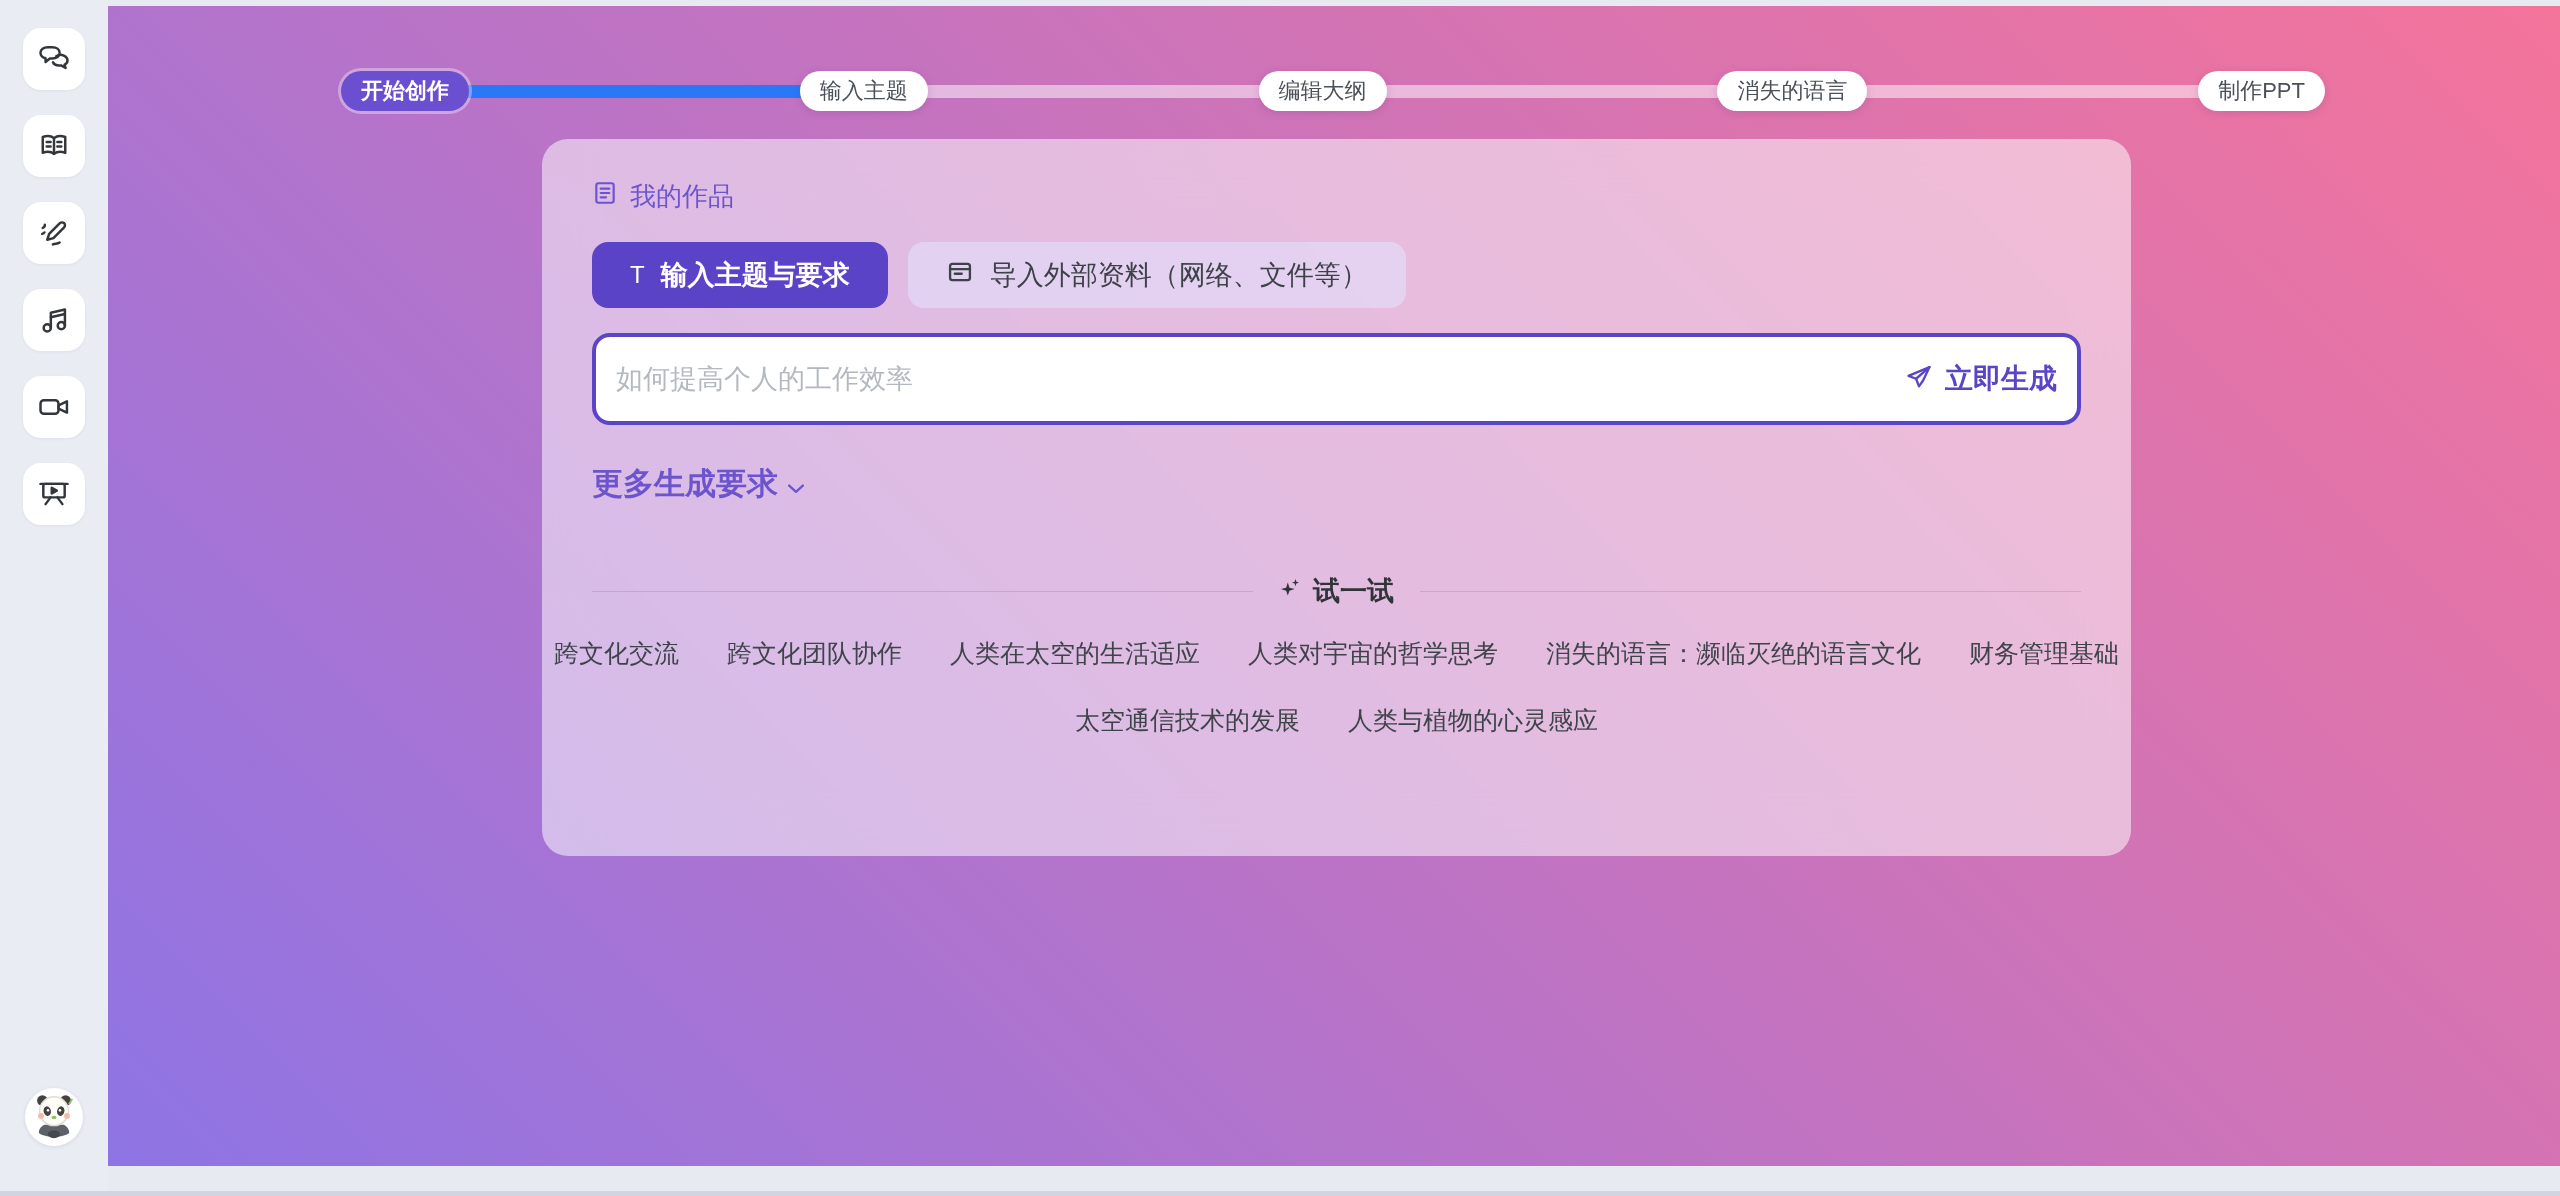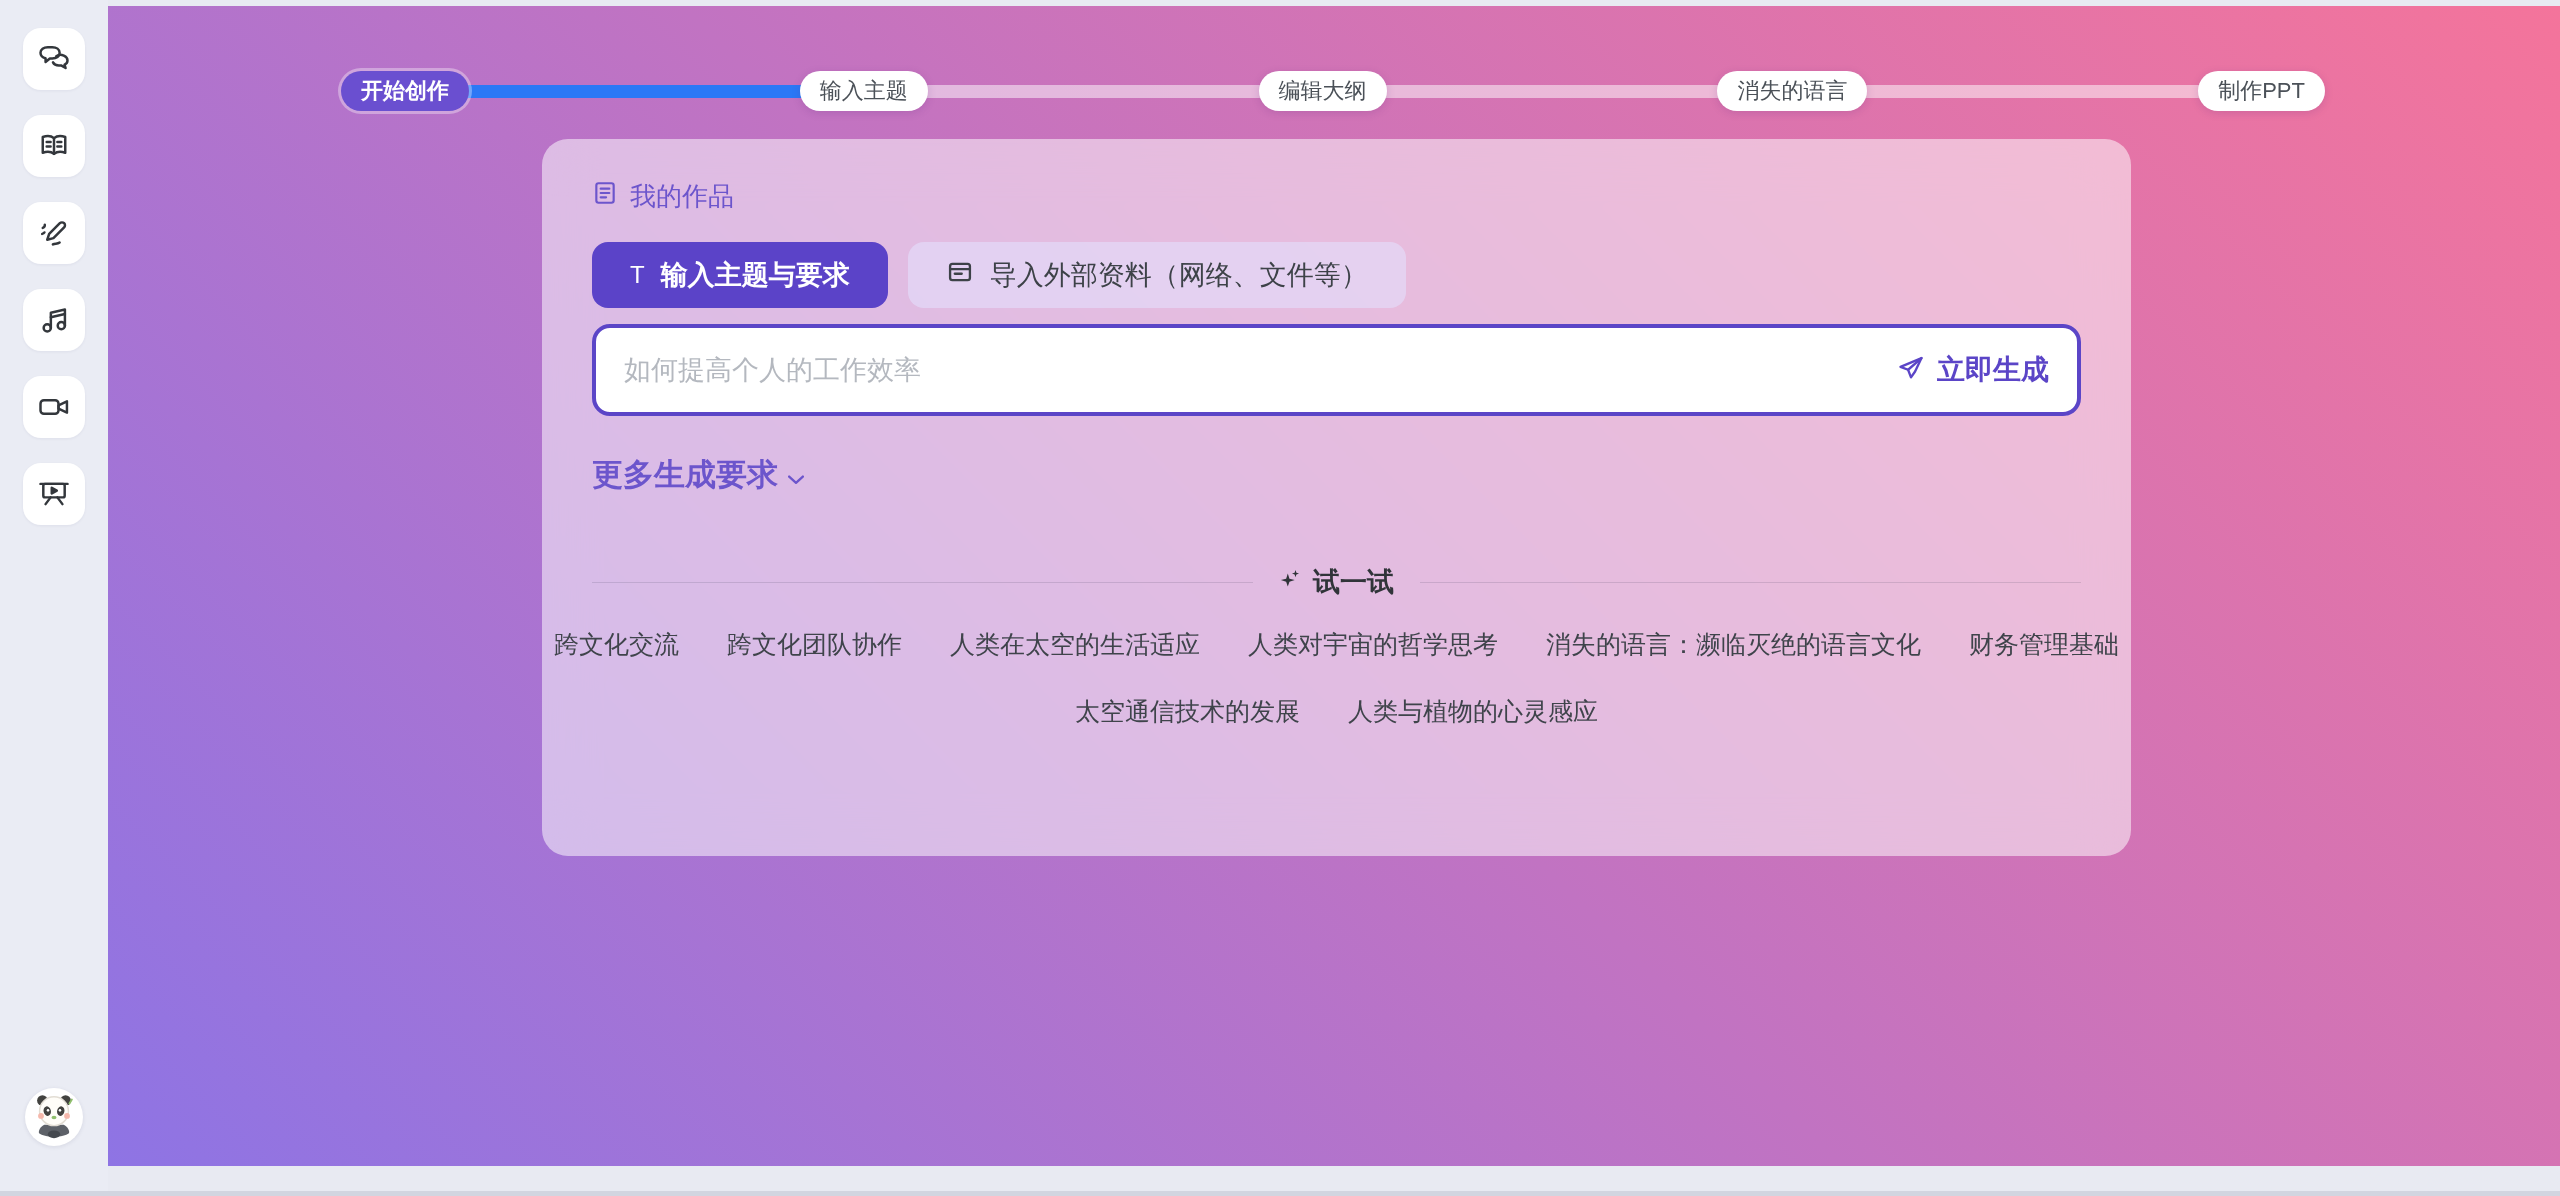--- a/index.html
+++ b/index.html
@@ -79,23 +79,23 @@
   .tab {
     height:66px; border:none; border-radius:16px; display:flex;
     align-items:center; gap:16px; font-size:27px; cursor:pointer;
     font-family:inherit; white-space:nowrap;
   }
   .tab.active { background:#5b43c8; color:#ffffff; font-weight:bold; padding:0 38px; }
   .tab.active .t-glyph { font-size:24px; font-weight:400; }
   .tab.inactive { background:rgba(228,221,250,0.65); color:#3d4248; padding:0 38px; }
 
   .input-wrap {
-    margin-top:16px; height:92px; background:#ffffff;
+    margin-top:25px; height:92px; background:#ffffff;
     border:4px solid #5b45c7; border-radius:18px;
-    display:flex; align-items:center; padding:0 28px; gap:20px;
+    display:flex; align-items:center; padding:0 20px; gap:20px;
   }
   .input-wrap input {
     flex:1; border:none; outline:none; background:transparent;
     font-size:27px; color:#33373c; font-family:inherit;
   }
   .input-wrap input::placeholder { color:#b4b8bf; }
   .gen-btn {
     display:flex; align-items:flex-end; gap:12px; border:none; background:none;
     color:#5b45c7; font-size:28px; font-weight:bold; cursor:pointer;
     font-family:inherit; white-space:nowrap;

